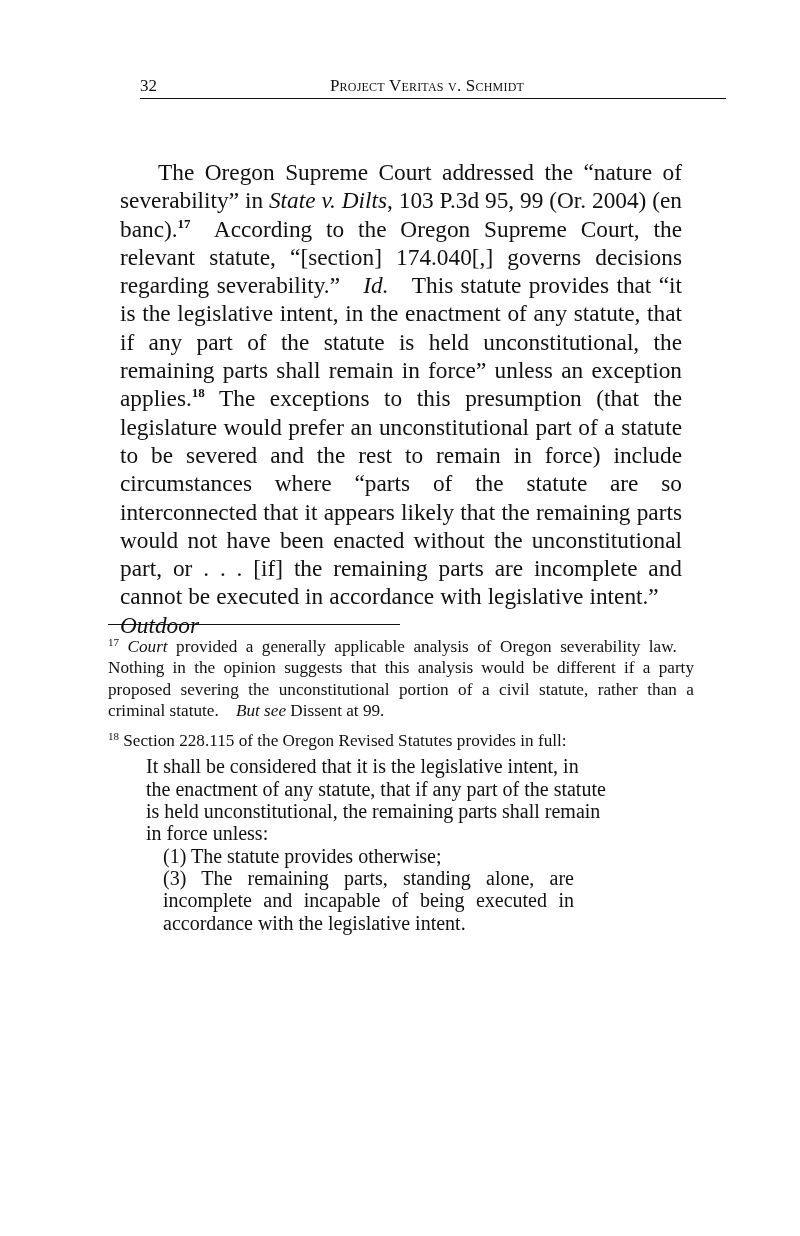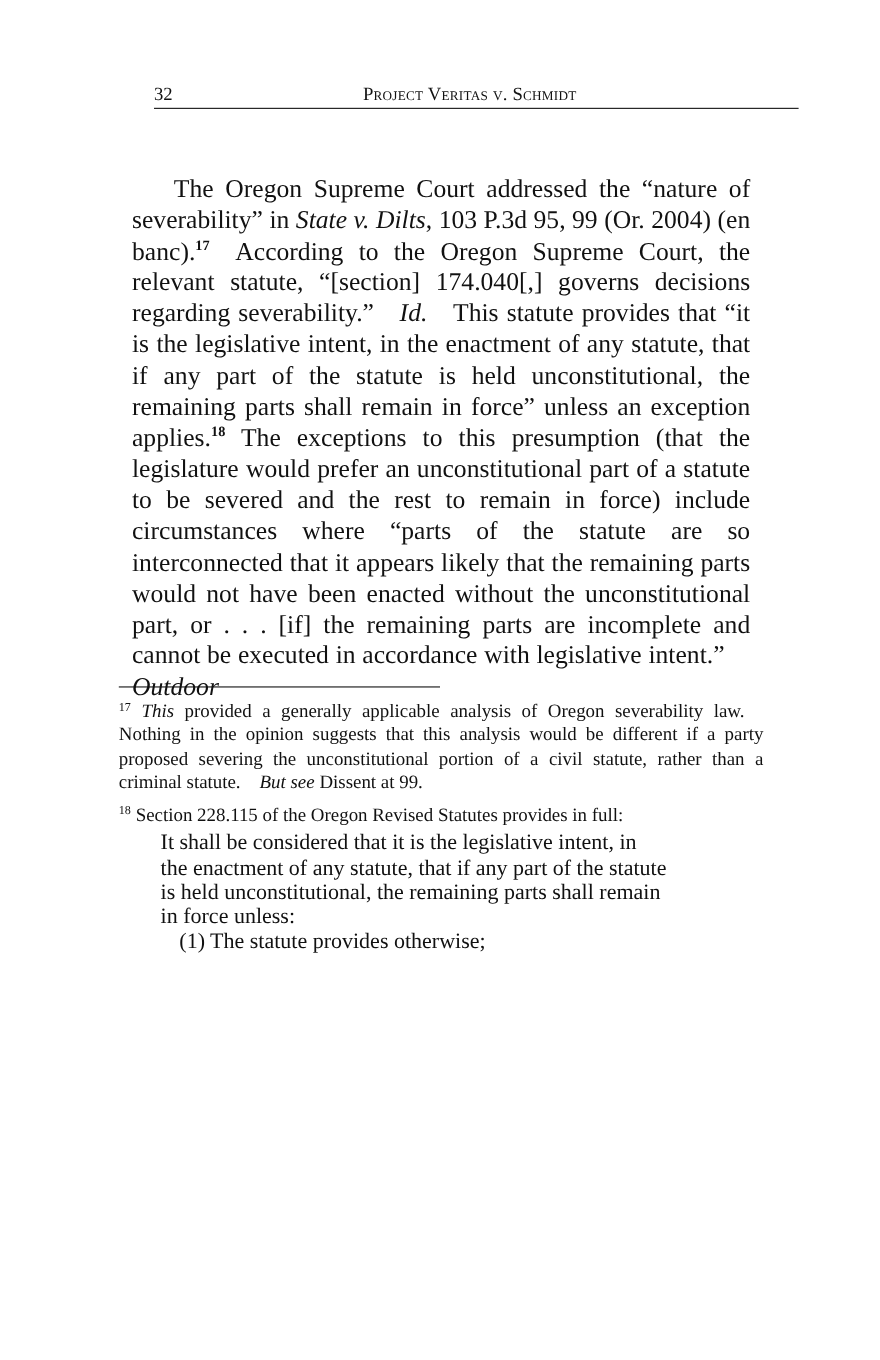--- a/index.html
+++ b/index.html
@@ -29,20 +29,21 @@
     <span class="title">Project Veritas v. Schmidt</span>
   </div>
 
   <div class="body-text">
     <p><span>The Oregon Supreme Court addressed the “nature of severability” in </span><i>State v. Dilts</i><span>, 103 P.3d 95, 99 (Or. 2004) (en banc).</span><sup>17</sup><span> According to the Oregon Supreme Court, the relevant statute, “[section] 174.040[,] governs decisions regarding severability.” </span><i>Id.</i><span> This statute provides that “it is the legislative intent, in the enactment of any statute, that if any part of the statute is held unconstitutional, the remaining parts shall remain in force” unless an exception applies.</span><sup>18</sup><span> The exceptions to this presumption (that the legislature would prefer an unconstitutional part of a statute to be severed and the rest to remain in force) include circumstances where “parts of the statute are so interconnected that it appears likely that the remaining parts would not have been enacted without the unconstitutional part, or . . . [if] the remaining parts are incomplete and cannot be executed in accordance with legislative intent.” </span><i>Outdoor</i></p>
   </div>
 
   <div class="fn-rule"></div>
 
   <div class="footnotes">
-    <p class="fn"><span class="fnmark">17</span> <i>This</i><span> provided a generally applicable analysis of Oregon severability law. Nothing in the opinion suggests that this analysis would be different if a party proposed severing the unconstitutional portion of a civil statute, rather than a criminal statute. </span><i>But see</i><span> Dissent at 99.</span></p>
+    <p class="fn"><span class="fnmark">17</span> <i>Court</i><span> provided a generally applicable analysis of Oregon severability law. Nothing in the opinion suggests that this analysis would be different if a party proposed severing the unconstitutional portion of a civil statute, rather than a criminal statute. </span><i>But see</i><span> Dissent at 99.</span></p>
     <p><span class="fnmark">18</span><span> Section 228.115 of the Oregon Revised Statutes provides in full:</span></p>
     <div class="block">
       <p class="lead">It shall be considered that it is the legislative intent, in the enactment of any statute, that if any part of the statute is held unconstitutional, the remaining parts shall remain in force unless:</p>
       <p class="item">(1) The statute provides otherwise;</p>
+      <p class="item">(3) The remaining parts, standing alone, are incomplete and incapable of being executed in accordance with the legislative intent.</p>
     </div>
   </div>
 </div>
 
 </body></html>

